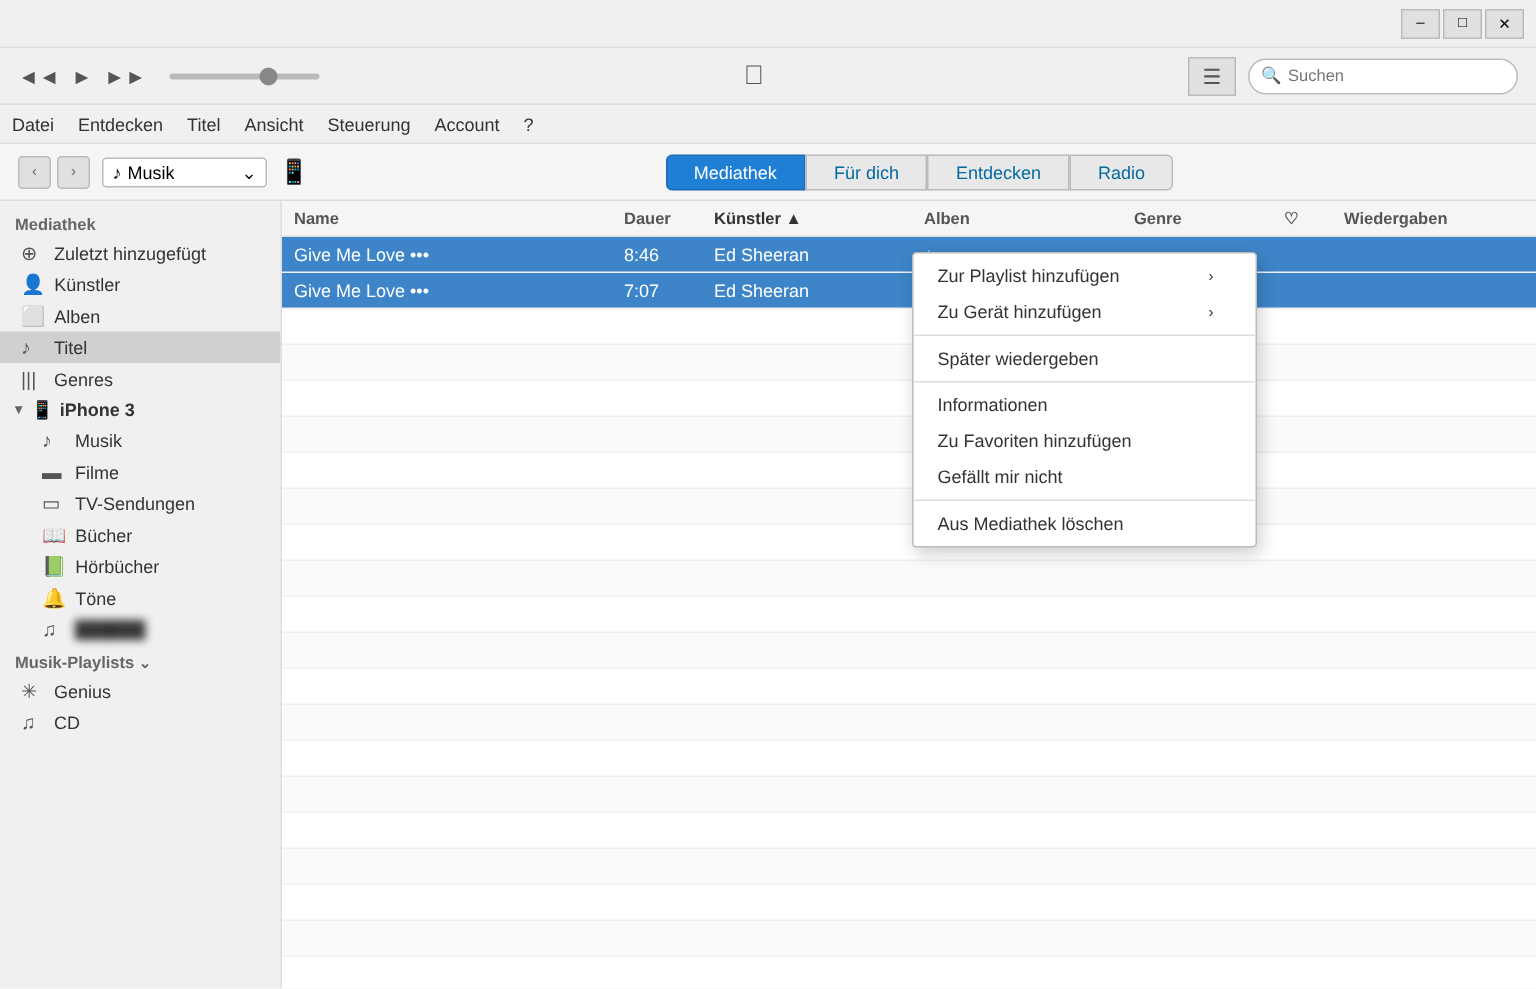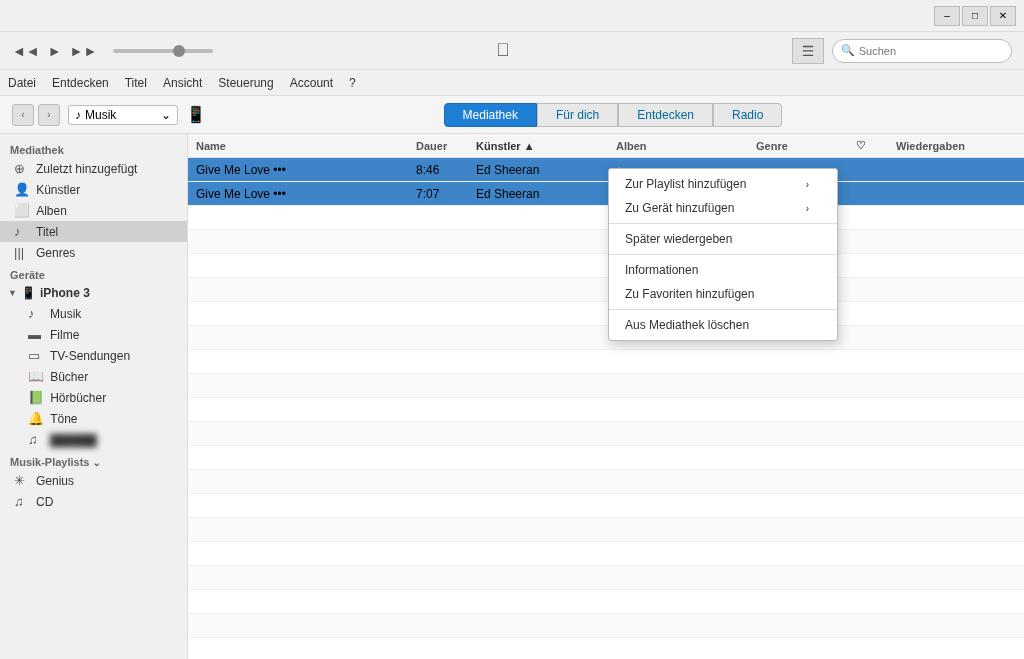--- a/index.html
+++ b/index.html
@@ -154,21 +154,21 @@
       height: 24px; font-size: 11px; color: #555; font-weight: 600;
     }
     .th { padding: 0 8px; overflow: hidden; white-space: nowrap; }
     .th.sorted { color: #333; }
 
     .table-row {
       display: flex; align-items: center; height: 24px; font-size: 12px;
       border-bottom: 1px solid #f0f0f0; cursor: pointer;
     }
     .table-row.selected { background: #3d85c8; color: white; }
-    .table-row.selected .td { color: #000000; }
+    .table-row.selected .td { color: #ffffff; }
     .td { padding: 0 8px; overflow: hidden; white-space: nowrap; }
     .td.plus { color: #888; font-size: 11px; }
     .table-row.selected .td.plus { color: #cce; }
 
     .alt-row { background: #fafafa; }
 
     
     .context-menu {
       position: absolute;
       top: 34px; left: 420px;
@@ -262,21 +262,20 @@
     </div>
     <div class="sidebar-item active">
       <span class="icon">♪</span>
       <span>Titel</span>
     </div>
     <div class="sidebar-item">
       <span class="icon">|||</span>
       <span>Genres</span>
     </div>
 
-    <div class="sidebar-section-label">Geräte</div>
     <div class="sidebar-group-header">
       <span class="icon" style="font-size:9px;">▼</span>
       <span>📱</span>
       <span>iPhone 3</span>
     </div>
     <div class="sidebar-item sidebar-sub">
       <span class="icon">♪</span>
       <span>Musik</span>
     </div>
     <div class="sidebar-item sidebar-sub">
@@ -535,20 +534,23 @@
       <div class="cm-item">
         <span>Später wiedergeben</span>
       </div>
       <div class="cm-separator"></div>
       <div class="cm-item">
         <span>Informationen</span>
       </div>
       <div class="cm-item">
         <span>Zu Favoriten hinzufügen</span>
       </div>
+      <div class="cm-item">
+        <span>Gefällt mir nicht</span>
+      </div>
       <div class="cm-separator"></div>
       <div class="cm-item">
         <span>Aus Mediathek löschen</span>
       </div>
     </div>
 
   </div>
 </div>
 
 </body></html>

